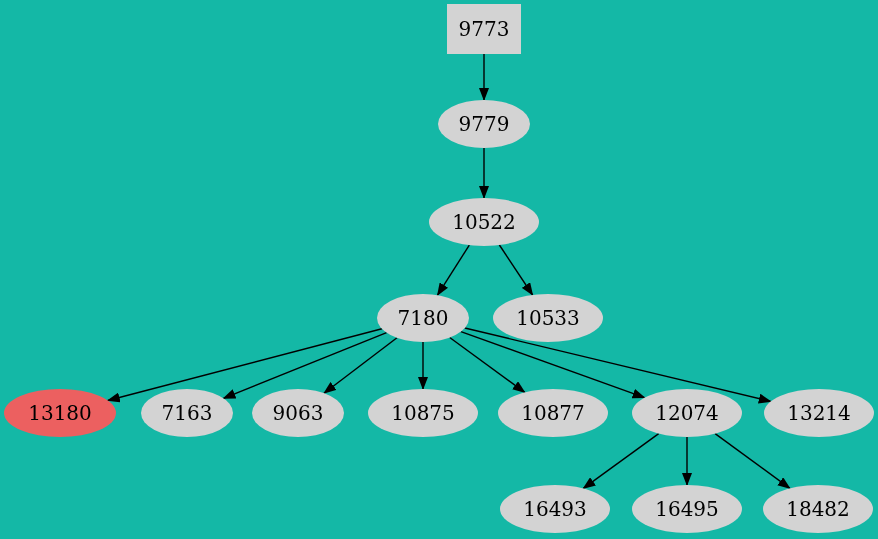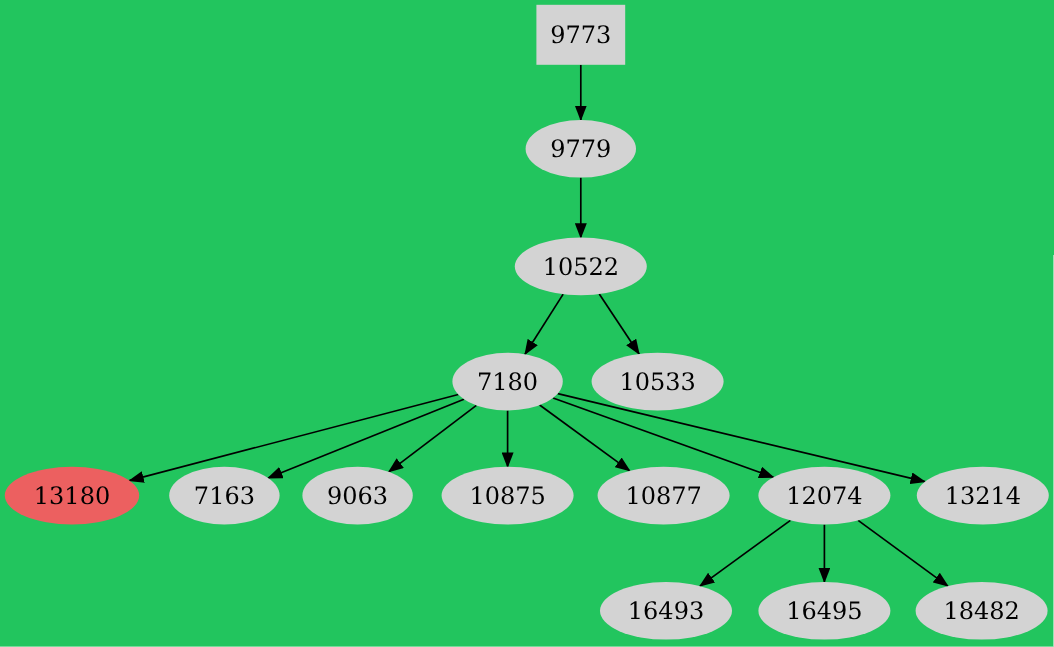--- a/index.html
+++ b/index.html
@@ -8,21 +8,21 @@
     background: #ffffff;
     width: 878px;
     height: 539px;
     overflow: hidden;
     font-family: "DejaVu Serif", "Liberation Serif", serif;
   }
   #graph-wrap {
     position: relative;
     width: 878px;
     height: 539px;
-    background: #22c55e;
+    background: #14b8a6;
     text-decoration: underline;
   }
   #graph-svg text {
     font-family: "DejaVu Serif", "Liberation Serif", serif;
     font-size: 20px;
     fill: #000000;
     text-anchor: middle;
   }
   #graph-svg .edge-line {
     fill: none;

